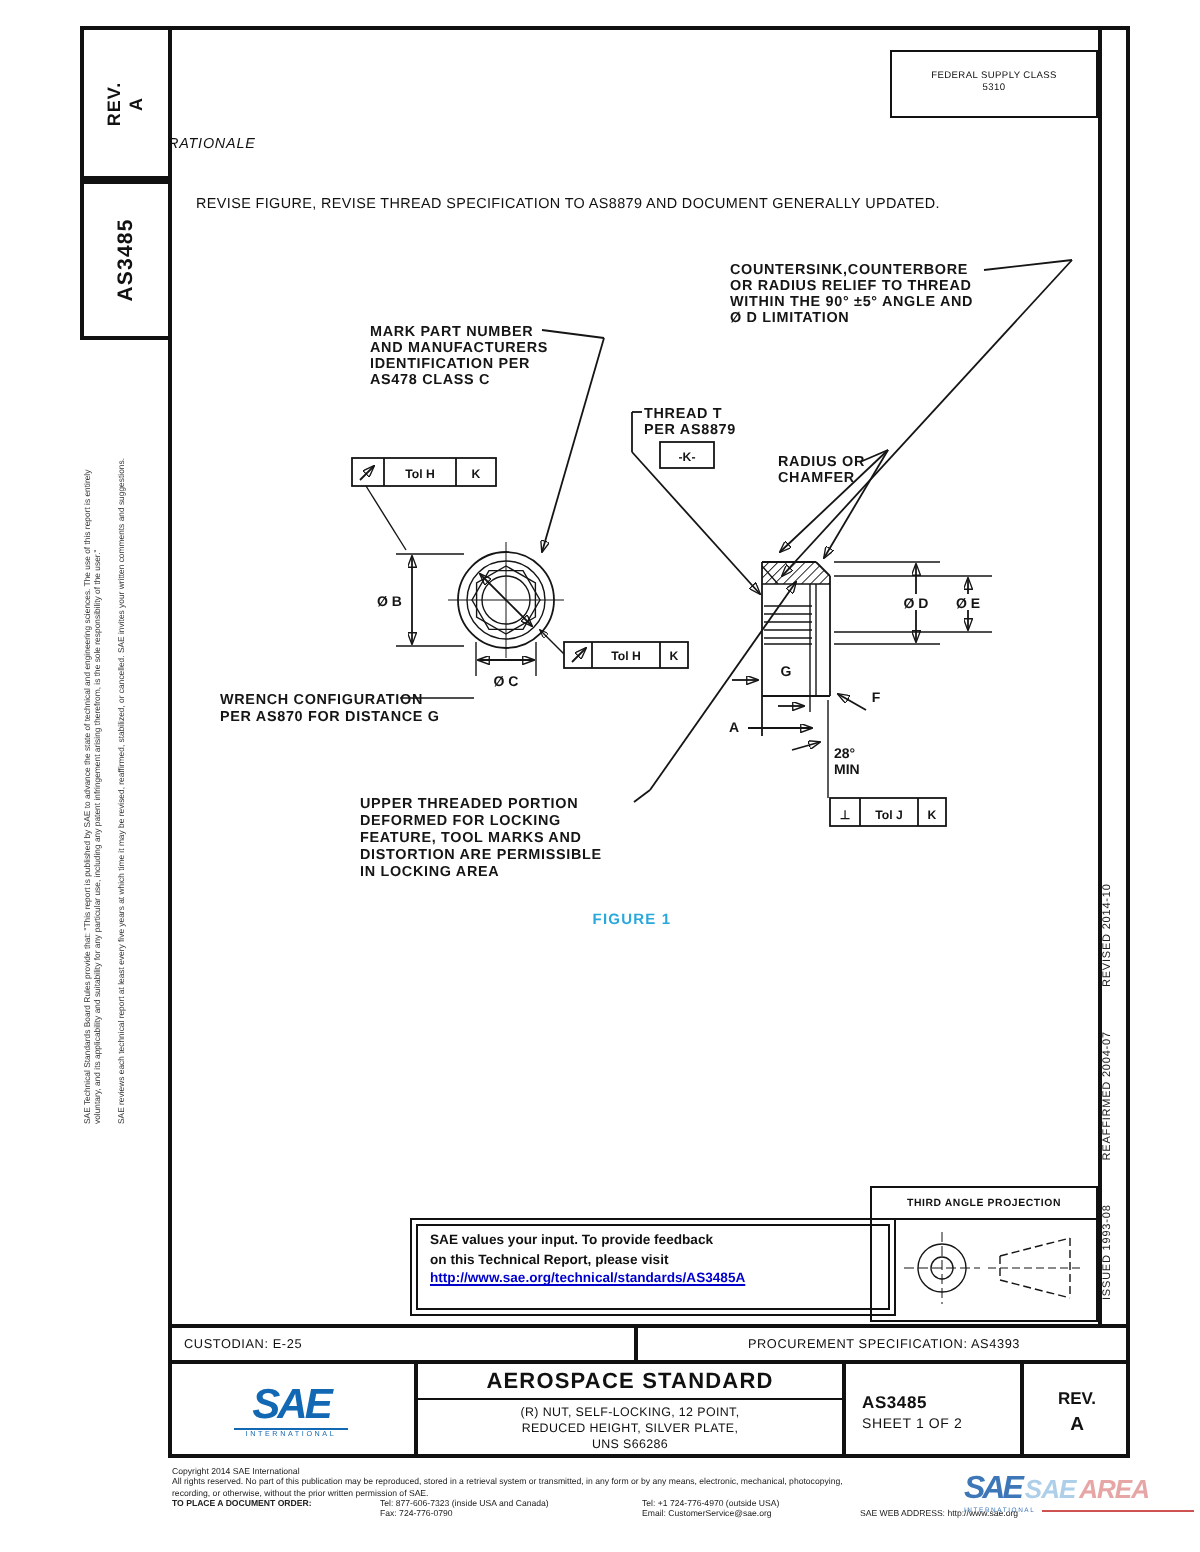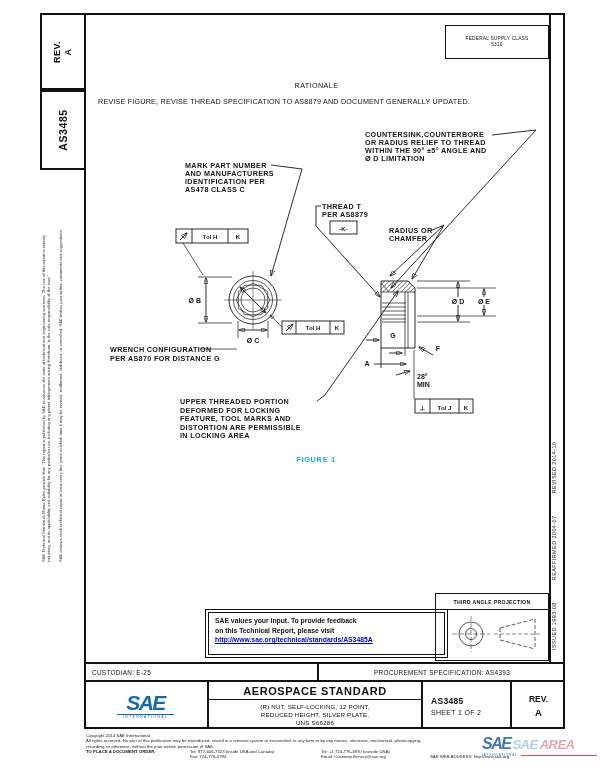--- a/index.html
+++ b/index.html
@@ -15,21 +15,21 @@
   .doc-box { left:40px; top:90px; width:46px; height:80px; border:2px solid #111; display:flex; align-items:center; justify-content:center; }
   .doc-box-inner { transform:rotate(-90deg); font-weight:bold; font-size:10.5px; letter-spacing:.6px; }
   .supply-box { left:445px; top:25px; width:104px; height:34px; border:1.5px solid #111; display:flex; flex-direction:column; align-items:center; justify-content:center; font-size:4.8px; line-height:6.5px; text-align:center; letter-spacing:.2px; }
 
   
   .left-fineprint { left:41px; top:562px; width:392px; transform:rotate(-90deg); transform-origin:0 0; font-size:4.2px; line-height:5.2px; color:#333; white-space:nowrap; overflow:hidden; }
   .left-fineprint .para2 { margin-top:7px; }
   .right-dates { left:551px; top:650px; transform:rotate(-90deg); transform-origin:0 0; display:flex; gap:22px; font-size:5.5px; letter-spacing:.4px; white-space:nowrap; color:#222; }
 
   
-  .rationale-head { left:84px; top:81px; width:465px; text-align:center; font-size:7.2px; letter-spacing:.4px; }
+  .rationale-head { left:84px; top:67px; width:465px; font-size:7.2px; letter-spacing:.4px;font-style:italic; }
   .rationale-body { left:98px; top:97px; width:450px; font-size:7.2px; letter-spacing:.2px; }
 
   
   .fig { left:88px; top:118px; }
   svg line, svg path, svg circle, svg polygon, svg rect { stroke:#151515; fill:none; stroke-width:.9; }
   svg .cl { stroke-width:.5; }
   svg .thin { stroke-width:.7; }
   svg text { stroke:none; fill:#151515; }
   .lbl { font-family:"Liberation Sans",sans-serif; font-weight:bold; font-size:7.2px; letter-spacing:.35px; }
   .dim { font-family:"Liberation Sans",sans-serif; font-weight:bold; font-size:7px; }

